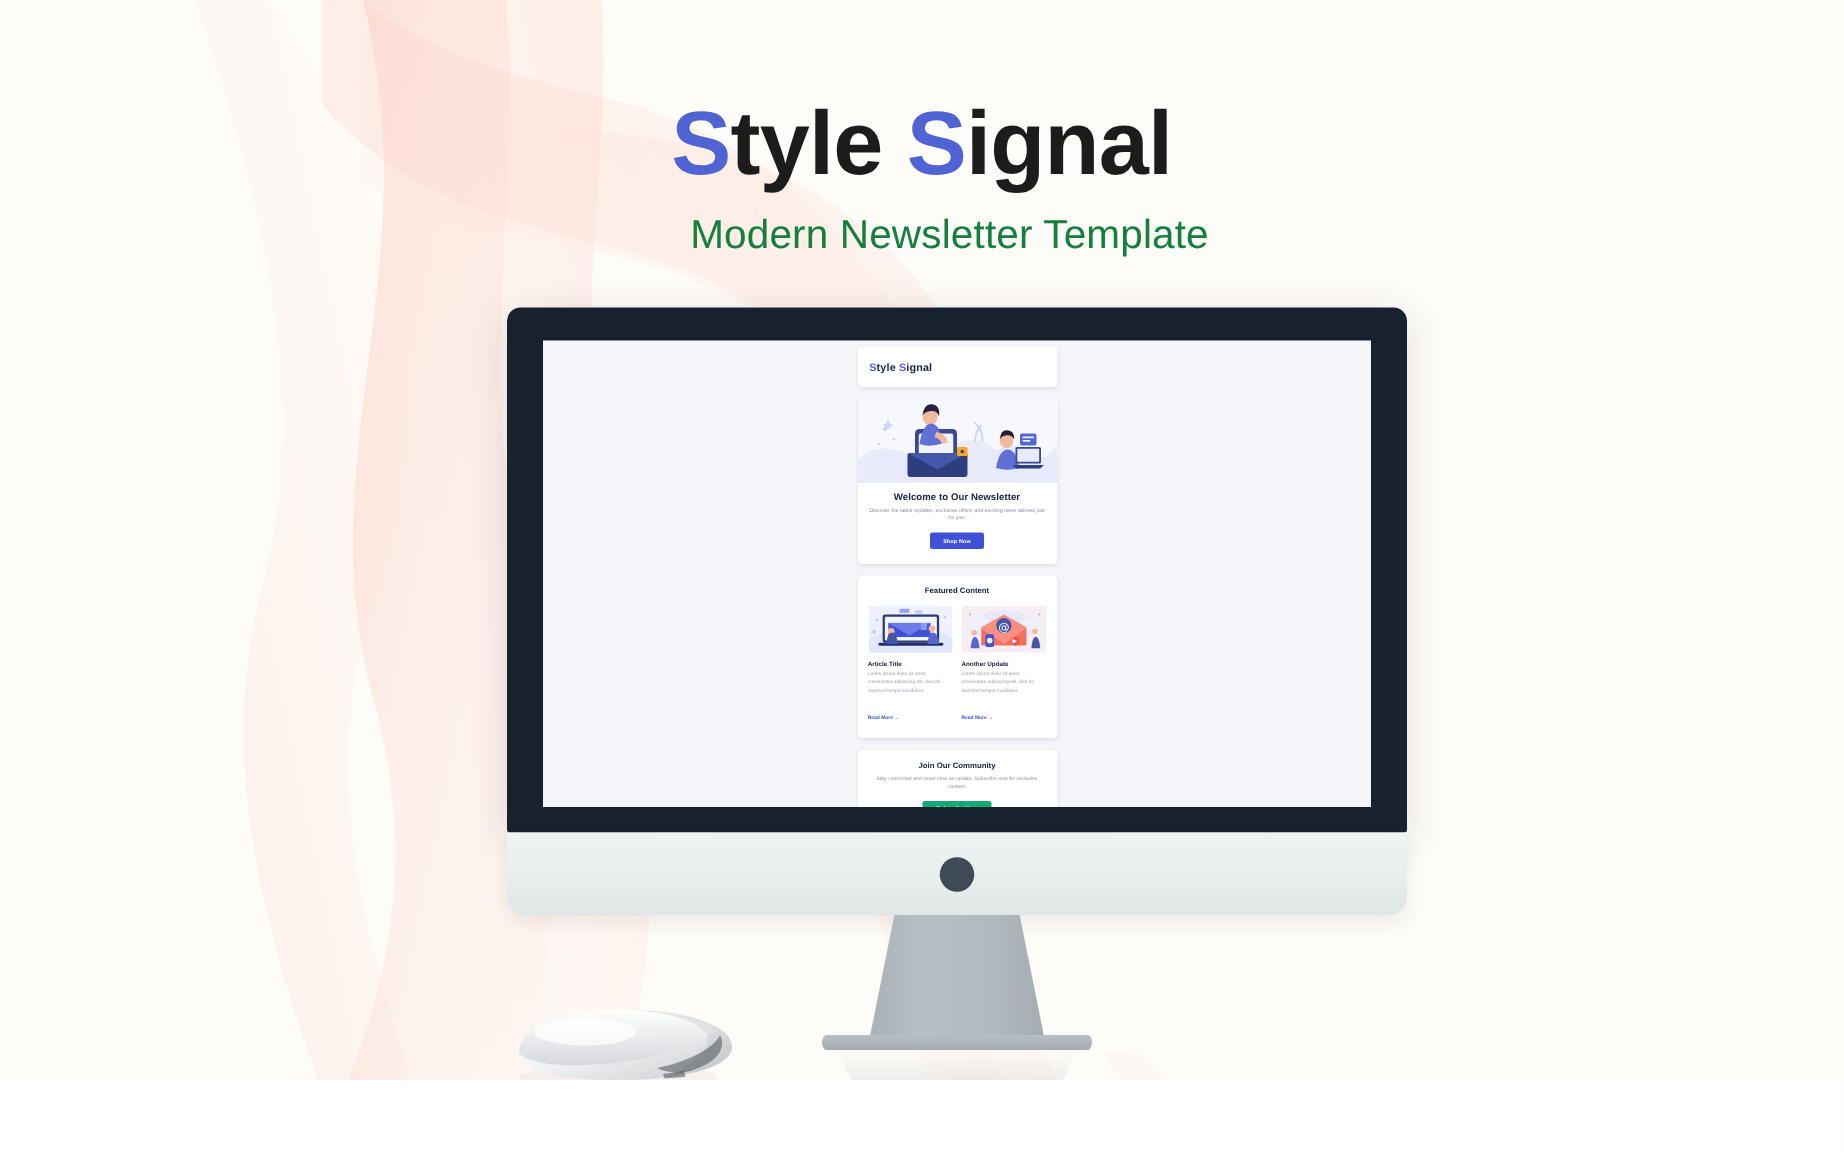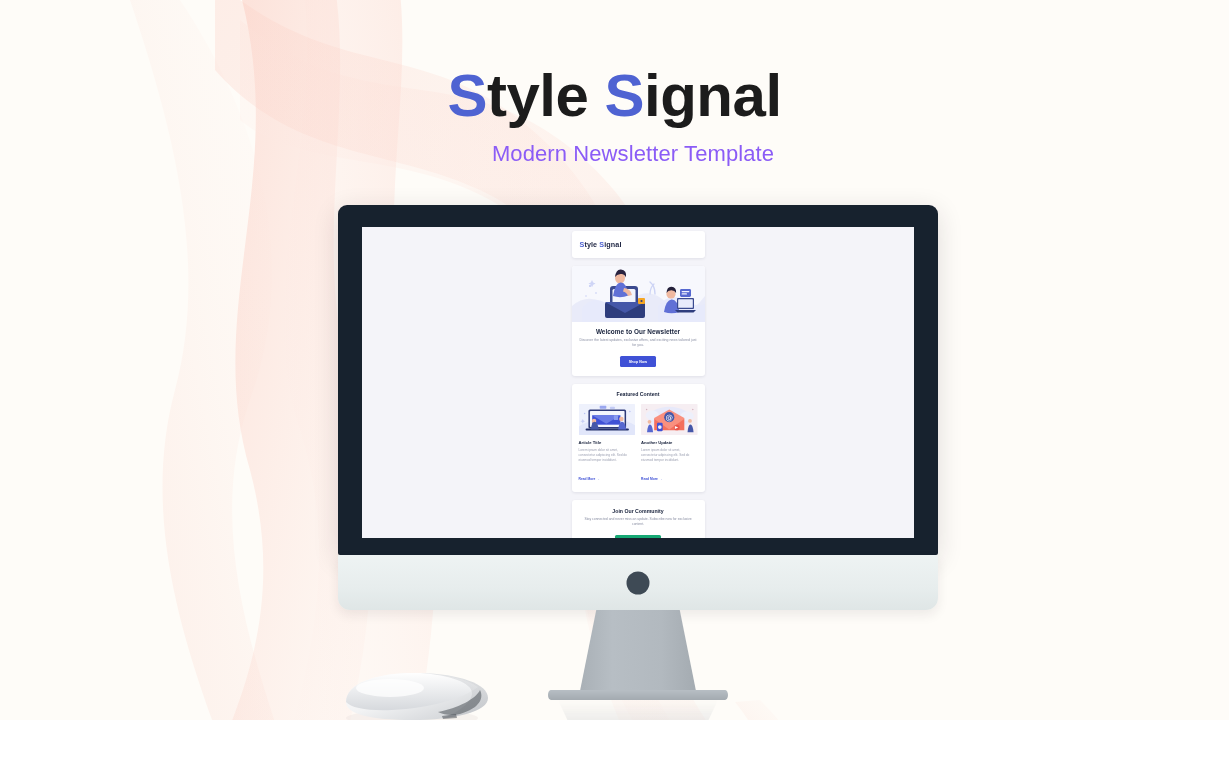--- a/index.html
+++ b/index.html
@@ -36,23 +36,23 @@
   .hero-title {
     font-size: 60px;
     font-weight: 700;
     letter-spacing: -0.5px;
     color: #1c1c1c;
     line-height: 1.12;
   }
   .hero-title .accent { color: #4f63d2; }
   .hero-sub {
     margin-top: 12px;
-    font-size: 22px;
+    font-size: 27px;
     font-weight: 400;
-    color: #8b5cf6;
+    color: #15803d;
     letter-spacing: 0.1px;
     margin-left: 37px;
   }
 
   
   .monitor {
     position: absolute;
     left: 338px;
     top: 205px;
     width: 600px;

